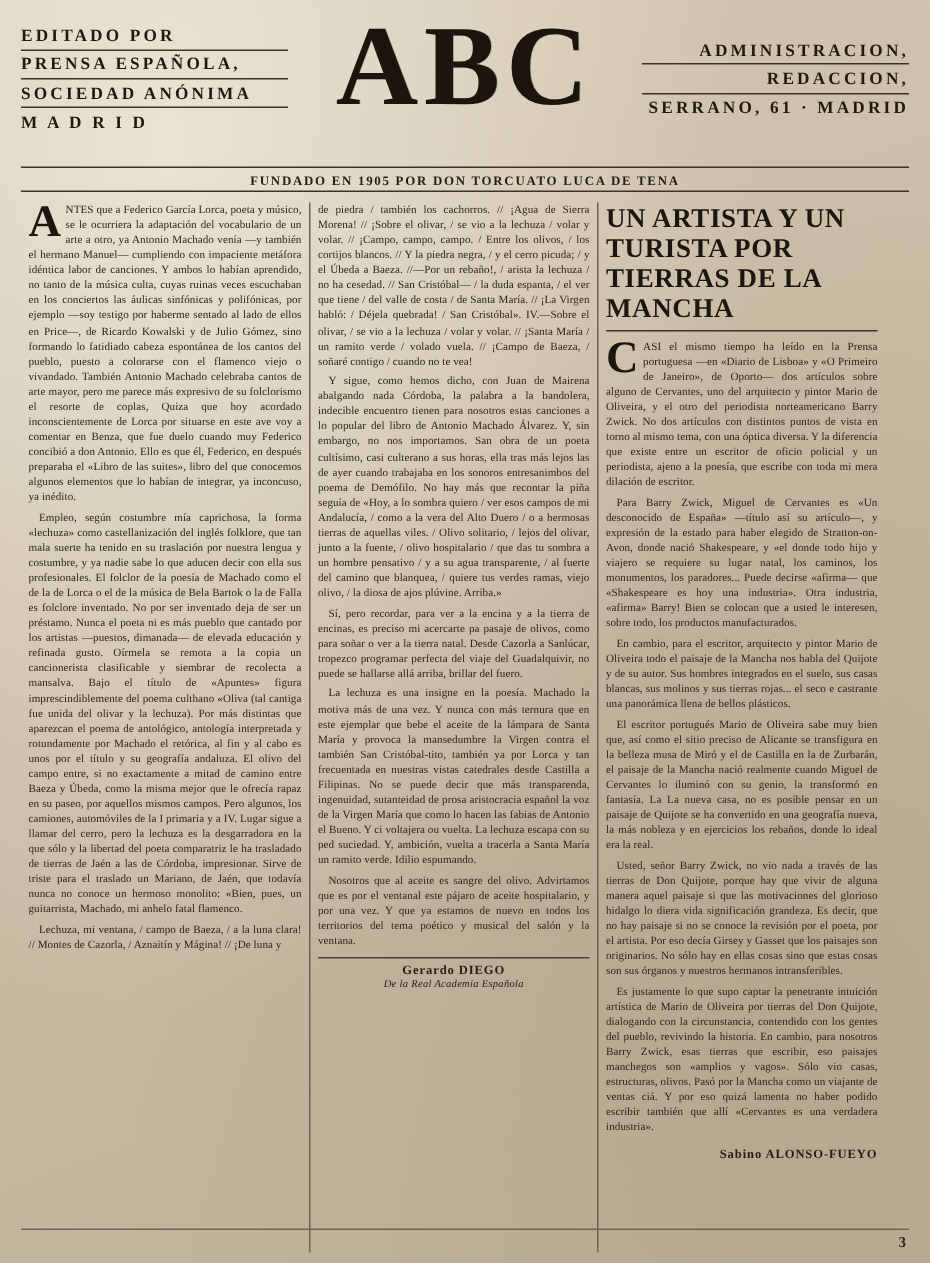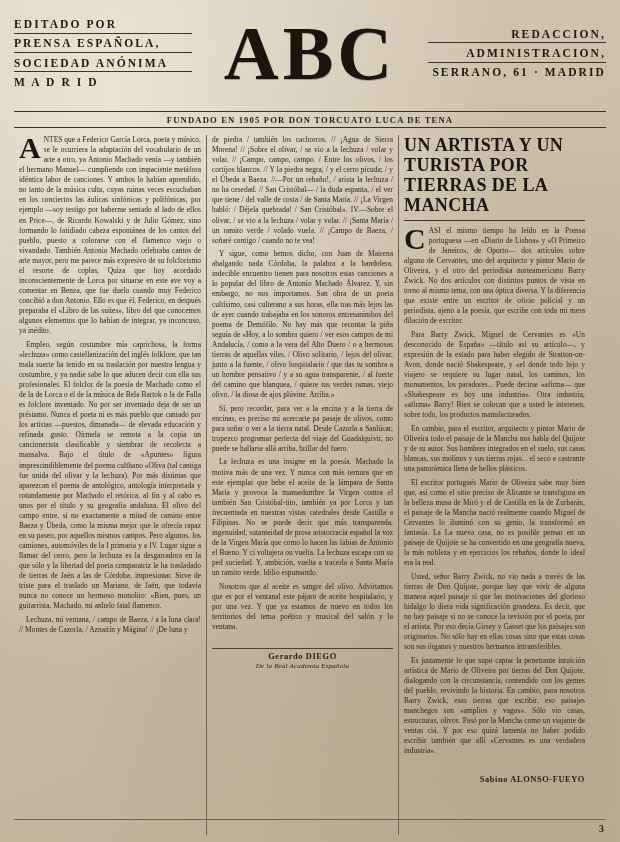--- a/index.html
+++ b/index.html
@@ -59,21 +59,20 @@
     border-bottom: 1px solid #3c3226;
     width: 100%;
   }
   .mh-line:last-child { border-bottom: none; }
   .mh-right .mh-line { text-align: right; }
   .mh-left .mh-line { text-align: left; }
 
   .mh-center {
     flex: 1;
     display: flex;
-    align-items: center;
     justify-content: center;
     padding: 0 6px;
   }
   .abc-logo {
     font-family: "Liberation Serif", serif;
     font-size: 76px;
     font-weight: bold;
     letter-spacing: 4px;
     line-height: 0.9;
     color: #1b150d;
@@ -134,21 +133,21 @@
     float: left;
     font-family: "Liberation Serif", serif;
     font-size: 30px;
     line-height: 0.82;
     font-weight: bold;
     padding: 1px 3px 0 0;
     color: #1c1610;
   }
 
   .byline {
-    margin-top: 16px;
+    margin-top: 6px;
     text-align: center;
     font-size: 8.4px;
     font-weight: bold;
     letter-spacing: 0.6px;
     border-top: 1px solid #4a4034;
     padding-top: 3px;
   }
   .byline .sub {
     display: block;
     font-weight: normal;
@@ -188,22 +187,22 @@
       <div class="mh-left">
         <div class="mh-line">EDITADO POR</div>
         <div class="mh-line">PRENSA ESPAÑOLA,</div>
         <div class="mh-line">SOCIEDAD ANÓNIMA</div>
         <div class="mh-line">M A D R I D</div>
       </div>
       <div class="mh-center">
         <div class="abc-logo">ABC</div>
       </div>
       <div class="mh-right">
+        <div class="mh-line">ADMINISTRACION,</div>
         <div class="mh-line">REDACCION,</div>
-        <div class="mh-line">ADMINISTRACION,</div>
         <div class="mh-line">SERRANO, 61 · MADRID</div>
       </div>
     </div>
 
     <div class="founded-bar">FUNDADO EN 1905 POR DON TORCUATO LUCA DE TENA</div>
 
     <div class="columns">
 
       <div class="col">
         <div class="body">

